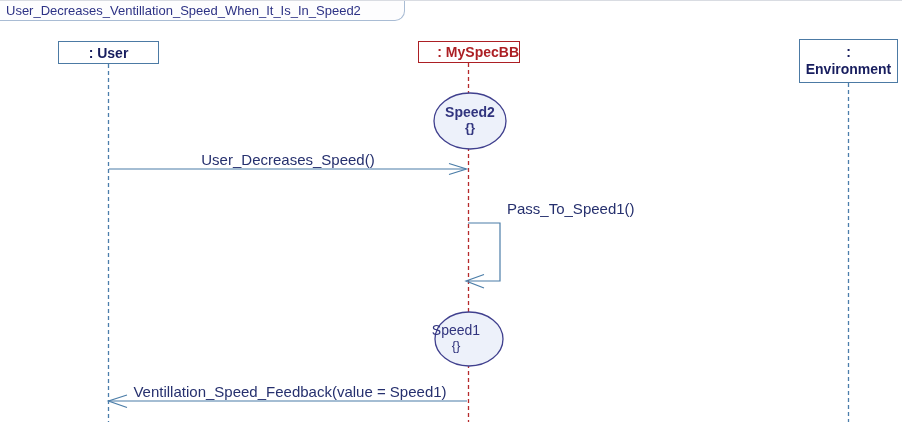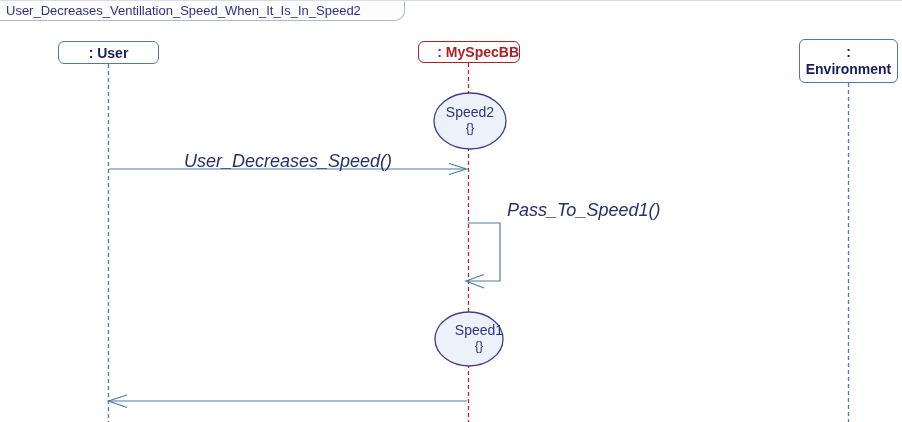--- a/index.html
+++ b/index.html
@@ -28,53 +28,51 @@
     color: var(--title-text);
     white-space: nowrap;
   }
   .head {
     position: absolute;
     box-sizing: border-box;
     background: #ffffff;
     display: flex; align-items: center; justify-content: center;
     font-weight: bold; font-size: 14px;
     white-space: nowrap;
-    border-radius: 6px;
   }
   .head-user { left: 58px; top: 40px; width: 101px; height: 23px;
     border: 1px solid var(--box-border); color: var(--navy-text); }
   .head-myspecbb { left: 418px; top: 40px; width: 102px; height: 22px;
     border: 1px solid var(--red); color: var(--red); justify-content: flex-end; }
   .head-environment { left: 799px; top: 38px; width: 99px; height: 44px;
     border: 1px solid var(--box-border); color: var(--navy-text);
     flex-direction: column; line-height: 1.25; }
   .gfx { position: absolute; left: 0; top: 0; }
   .lifeline-blue { stroke: var(--line-blue); stroke-width: 1.3; stroke-dasharray: 4 3; }
   .lifeline-red  { stroke: var(--line-red);  stroke-width: 1.3; stroke-dasharray: 4 3; }
   .state-oval { fill: var(--oval-fill); stroke: var(--oval-border); stroke-width: 1.3; }
   .msg-stroke { stroke: var(--arrow); stroke-width: 1.2; fill: none; }
   .msg-label {
     position: absolute;
-    font-size: 18px;
+    font-size: 15px;
     color: var(--msg-text);
     white-space: nowrap;
-    font-style: italic;
   }
   .lbl-msg1 { left: 109px; top: 150px; width: 358px; text-align: center; }
   .lbl-msg2 { left: 471px; top: 199px; margin-left: 36px; }
   .lbl-msg3 { left: 107px; top: 382px; width: 366px; text-align: center; }
   .state-label {
     position: absolute;
     text-align: center;
     color: var(--oval-text);
     font-size: 14px; line-height: 1.12;
   }
   .state-label .braces { font-size: 13px; }
-  .lbl-speed2 { left: 434px; top: 104px; width: 72px; }
-  .lbl-speed1 { left: 445px; top: 322px; width: 68px; }
+  .lbl-speed2 { left: 434px; top: 104px; width: 72px; font-weight: bold; }
+  .lbl-speed1 { left: 422px; top: 322px; width: 68px; }
 </style>
 </head>
 <body>
 
 <div class="canvas">
 
   <div class="title-tab">
     <span>User_Decreases_Ventillation_Speed_When_It_Is_In_Speed2</span>
   </div>
 
@@ -118,14 +116,15 @@
     <div>Speed2</div>
     <div class="braces">{}</div>
   </div>
   <div class="state-label lbl-speed1">
     <div>Speed1</div>
     <div class="braces">{}</div>
   </div>
 
   <div class="msg-label lbl-msg1">User_Decreases_Speed()</div>
   <div class="msg-label lbl-msg2">Pass_To_Speed1()</div>
+  <div class="msg-label lbl-msg3">Ventillation_Speed_Feedback(value = Speed1)</div>
 
 </div>
 
 </body></html>

